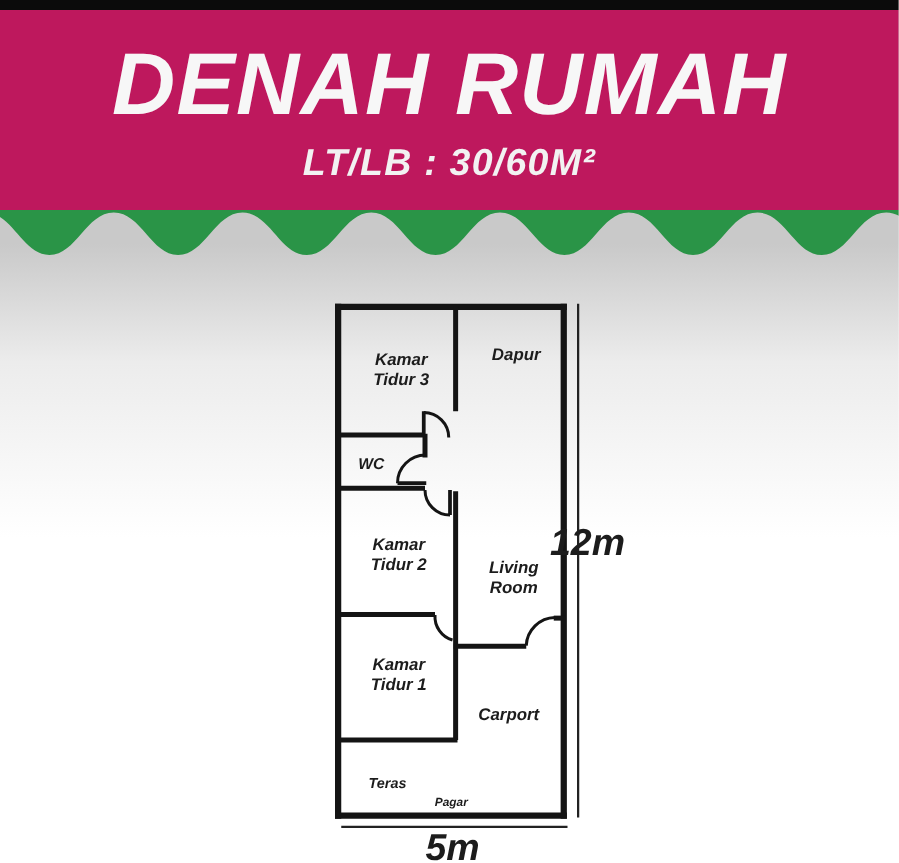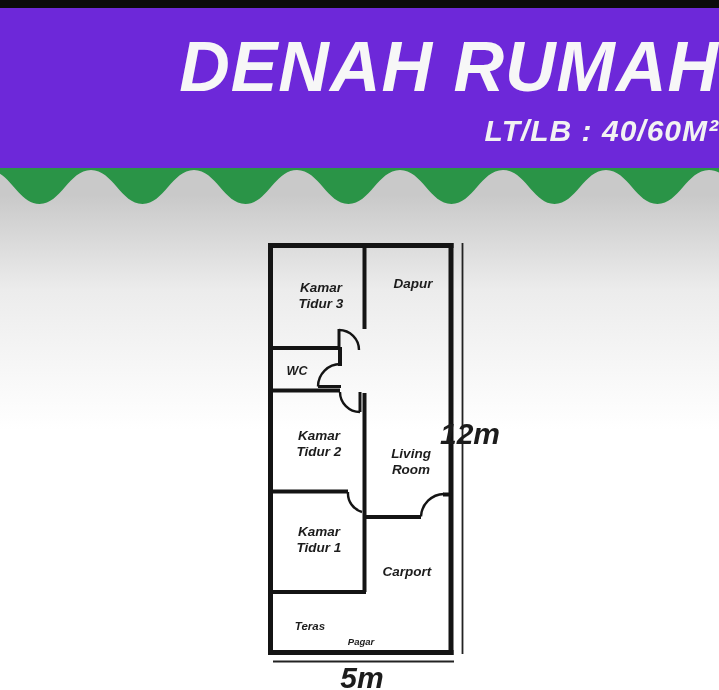--- a/index.html
+++ b/index.html
@@ -7,21 +7,21 @@
     width:719px;height:690px;position:relative;overflow:hidden;
     font-family:"Liberation Sans",sans-serif;
     background:linear-gradient(180deg,#cscs 0,#c9c9c9 195px,#ececec 290px,#ffffff 430px);
     background:linear-gradient(180deg,#c9c9c9 195px,#ececec 290px,#ffffff 430px);
   }
   .top-bar{
     position:absolute;top:0;left:0;width:719px;height:8px;background:#0b0b0b;
   }
   .banner{
     position:absolute;top:8px;left:0;width:719px;height:160px;
-    background:#6d28d9;text-align:right;color:#f7f7f7;
+    background:#be185d;text-align:center;color:#f7f7f7;
   }
   .banner-title{
     margin:0;padding-top:24px;
     font-size:70px;line-height:1;font-weight:700;font-style:italic;
     letter-spacing:1px;white-space:nowrap;
   }
   .banner-subtitle{
     margin:0;padding-top:12px;
     font-size:30px;font-weight:700;font-style:italic;letter-spacing:1px;
     color:#f2f2f2;white-space:nowrap;
@@ -46,21 +46,21 @@
   .tiny-label{font-size:9.5px;}
   .dim-label{font-size:30px;}
 </style>
 </head>
 <body>
 
 <div class="top-bar"></div>
 
 <div class="banner">
   <h1 class="banner-title">DENAH RUMAH</h1>
-  <div class="banner-subtitle">LT/LB : 40/60M²</div>
+  <div class="banner-subtitle">LT/LB : 30/60M²</div>
 </div>
 
 <svg class="wave-svg" viewBox="0 0 719 44" preserveAspectRatio="none">
   <path fill="#2a9447" d="M -12,2
     c 22,0 30,34 51.5,34 c 21.5,0 29.5,-34 51.5,-34
     c 22,0 30,34 51.5,34 c 21.5,0 29.5,-34 51.5,-34
     c 22,0 30,34 51.5,34 c 21.5,0 29.5,-34 51.5,-34
     c 22,0 30,34 51.5,34 c 21.5,0 29.5,-34 51.5,-34
     c 22,0 30,34 51.5,34 c 21.5,0 29.5,-34 51.5,-34
     c 22,0 30,34 51.5,34 c 21.5,0 29.5,-34 51.5,-34

